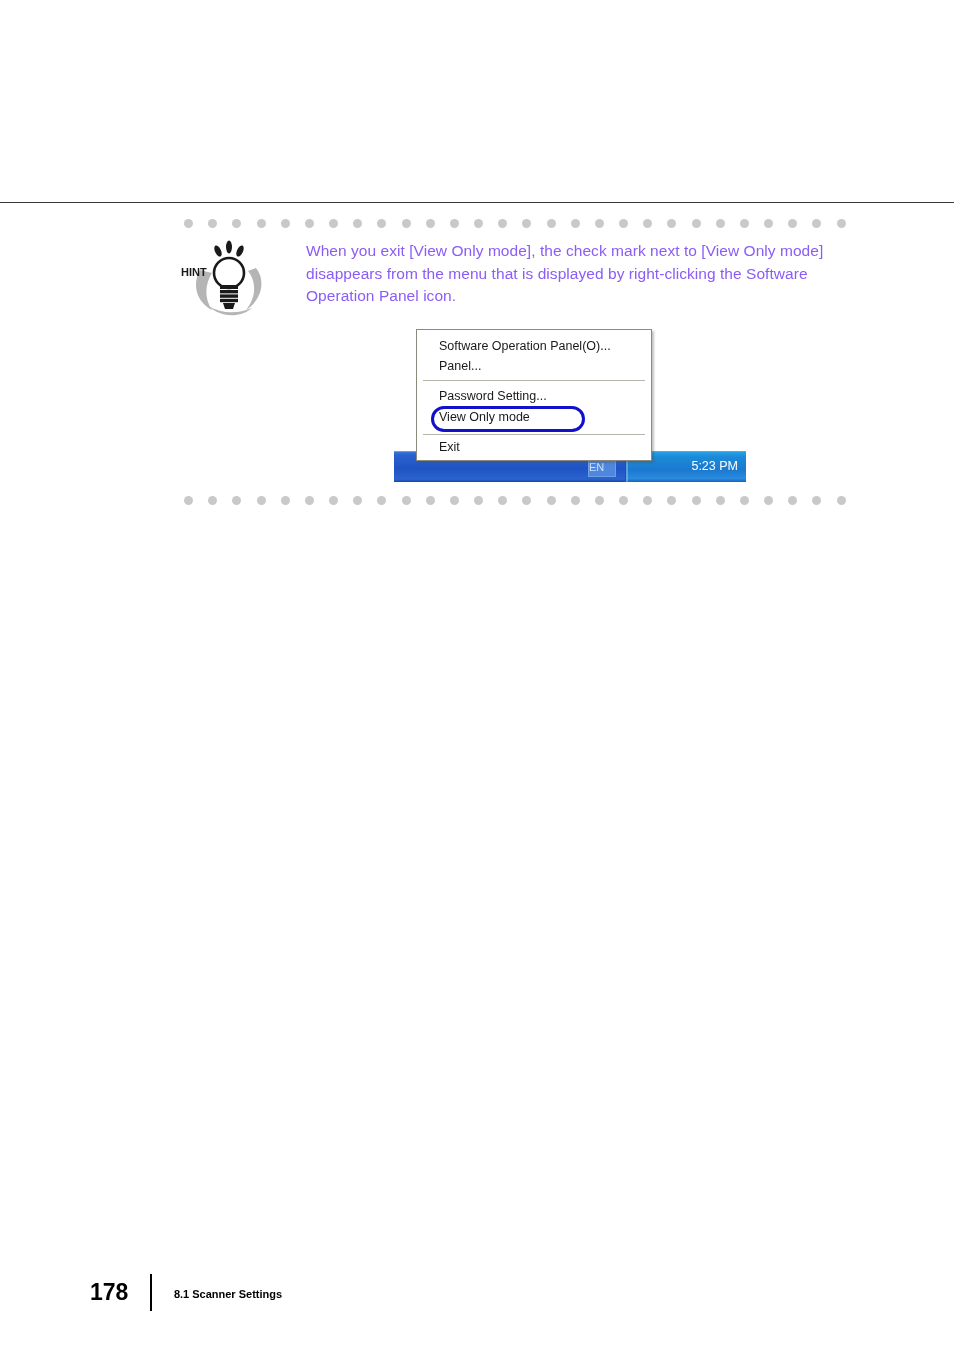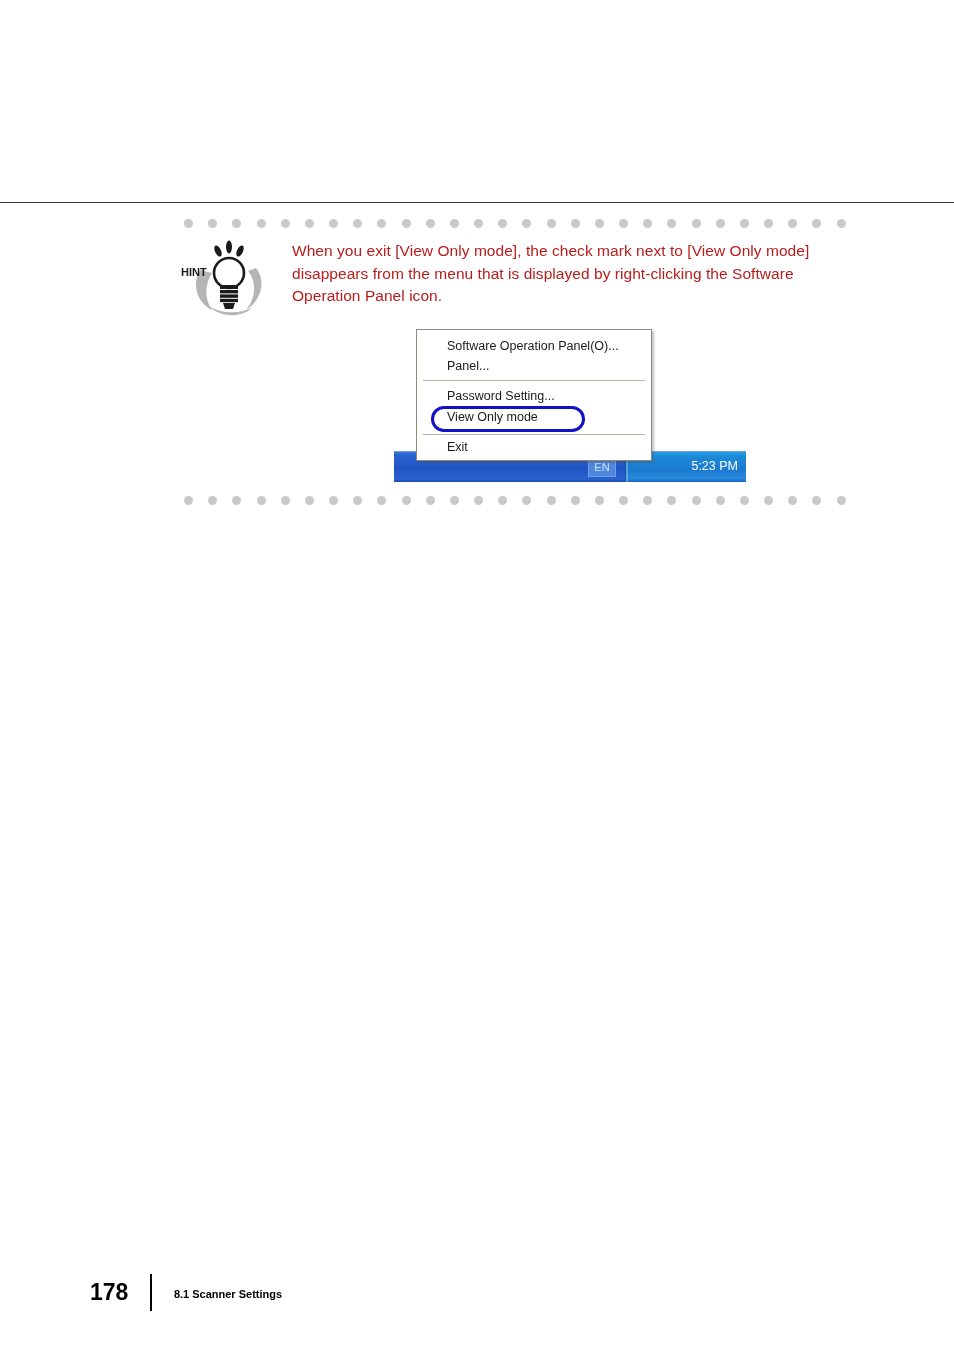--- a/index.html
+++ b/index.html
@@ -55,26 +55,26 @@
   }
   .hint-icon {
     position: absolute;
     left: 0;
     top: 4px;
     width: 104px;
     height: 80px;
   }
   .hint-text {
     position: absolute;
-    left: 114px;
+    left: 128px;
     top: 4px;
     width: 560px;
     font-size: 15.5px;
     line-height: 22.5px;
-    color: #b91c1c;
+    color: #8b5cf6;
     letter-spacing: 0.05px;
   }
 
   
   .figure {
     position: absolute;
     left: 394px;
     top: 329px;
     width: 352px;
     height: 155px;
@@ -120,21 +120,21 @@
     position: absolute;
     left: 194px;
     top: 6px;
     width: 26px;
     height: 17px;
     background: #4f86de;
     border: 1px solid #6ea0e8;
     color: #cfe0fb;
     font-size: 11px;
     line-height: 17px;
-    text-align: center;
+    text-align: left;
   }
   .tray-chevron {
     position: absolute;
     left: 232px;
     top: 3px;
     width: 24px;
     height: 24px;
     border-radius: 50%;
     background: radial-gradient(circle at 35% 30%, #8fc4f5 0%, #3d8fe0 55%, #1a68bd 100%);
     border: 1px solid #2e7fd0;
@@ -160,21 +160,20 @@
     box-shadow: 2px 2px 2px rgba(80,80,80,0.35);
     box-sizing: border-box;
   }
   .ctx-item {
     position: absolute;
     left: 22px;
     font-size: 12.5px;
     color: #1a1a1a;
     white-space: nowrap;
     font-family: "Liberation Sans", sans-serif;
-    margin-left: 8px;
   }
   .ctx-item.i0 { top: 9px; }
   .ctx-item.i1 { top: 29px; }
   .ctx-item.i2 { top: 59px; }
   .ctx-item.i3 { top: 80px; }
   .ctx-item.i4 { top: 110px; }
   .ctx-sep {
     position: absolute;
     left: 6px;
     width: 222px;

